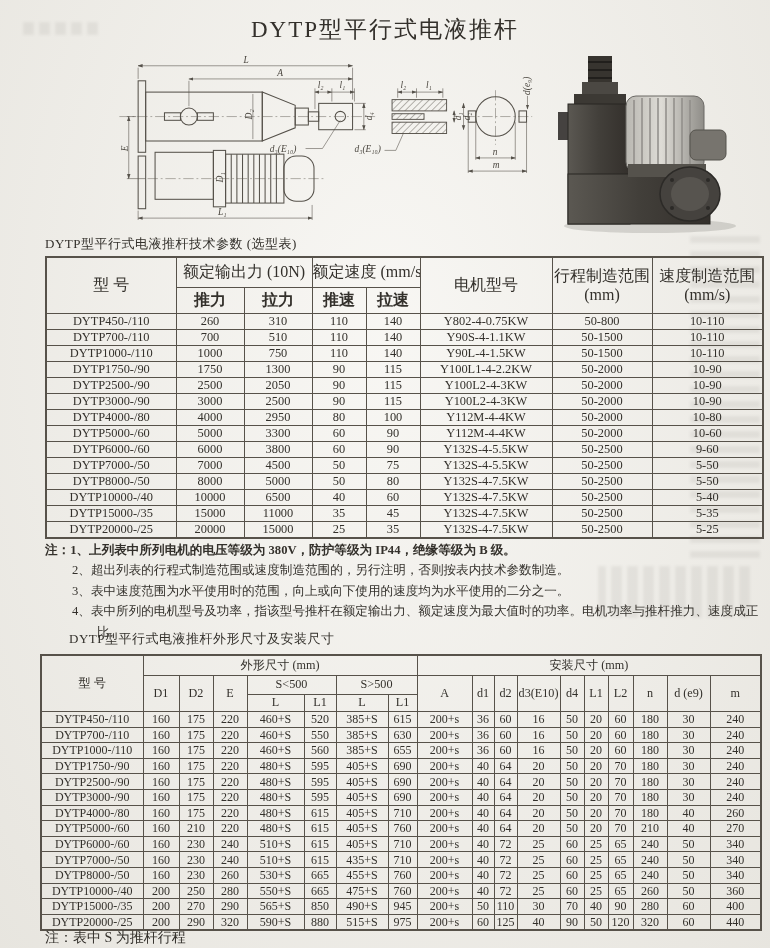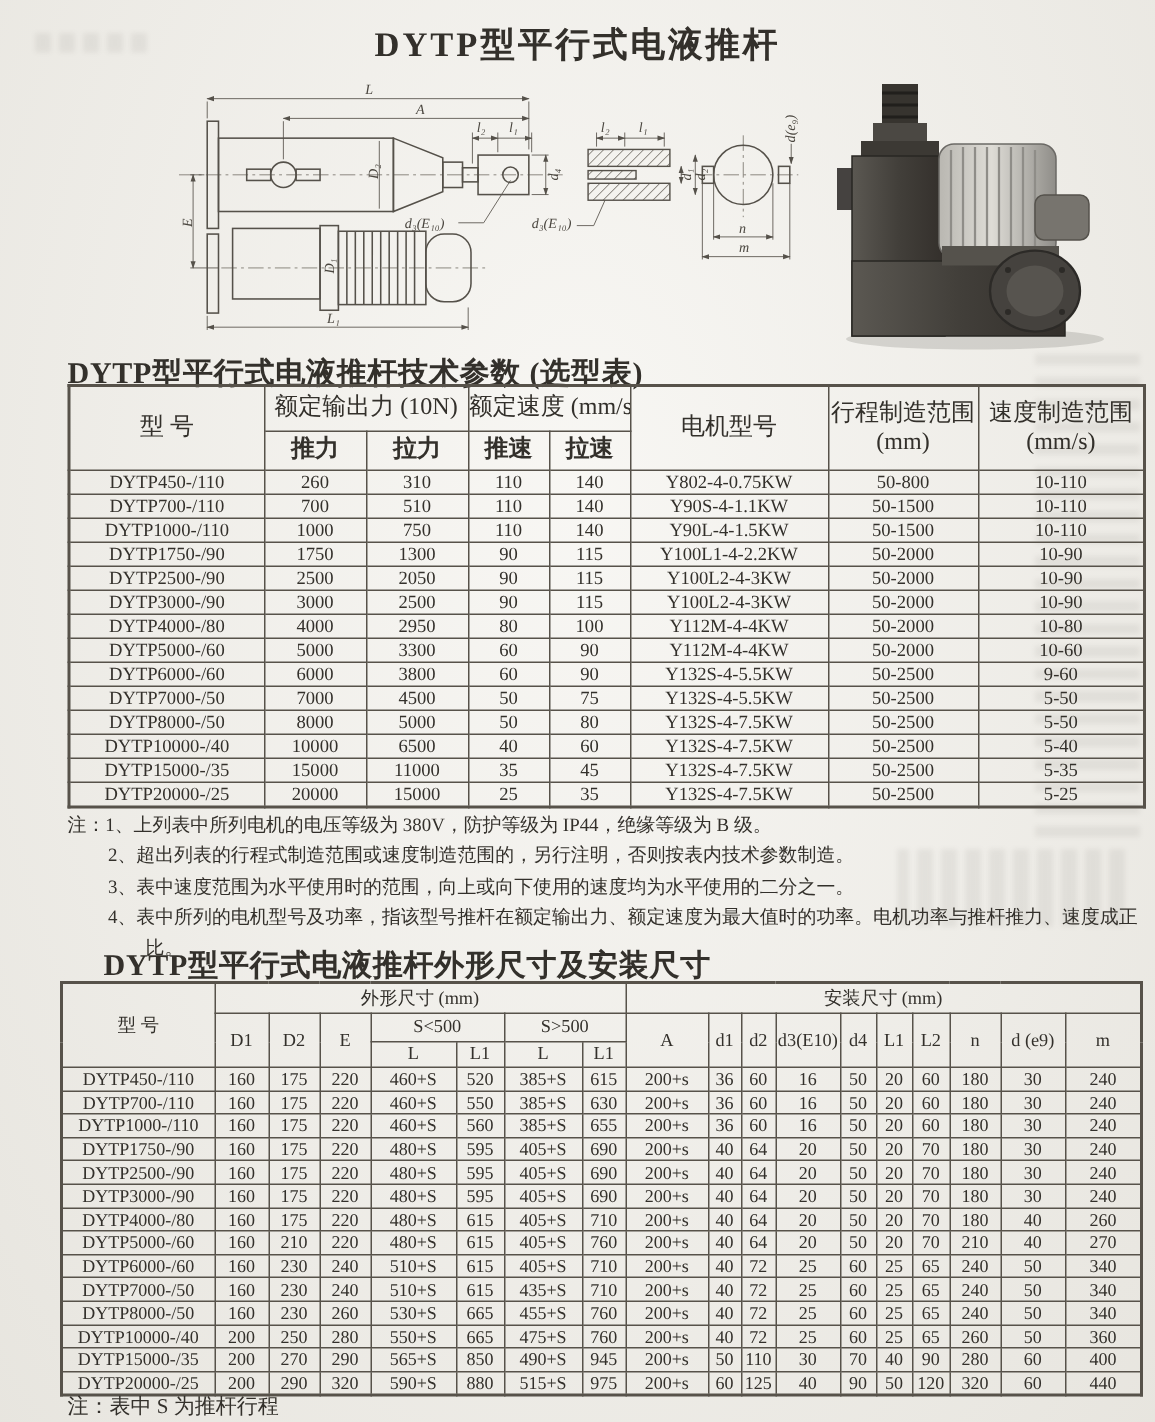--- a/index.html
+++ b/index.html
@@ -6,26 +6,26 @@
   .page{position:relative;width:770px;height:948px;background:#f2f0ea;overflow:hidden;
         font-family:"Liberation Serif","DejaVu Serif",serif;color:#33302b;}
   .page::before{content:"";position:absolute;inset:0;pointer-events:none;
         background:radial-gradient(ellipse at 50% 35%,rgba(255,255,255,.45),rgba(60,55,45,.06));}
   
   .ghost{position:absolute;pointer-events:none;filter:blur(1.6px);opacity:.09;transform:scaleX(-1);
         background:repeating-linear-gradient(0deg,#6a6660 0 7px,transparent 7px 15px);}
   .ghost.words{background:repeating-linear-gradient(90deg,#6a6660 0 11px,transparent 11px 16px);}
 
   .title{position:absolute;top:14px;left:0;width:100%;text-align:center;font-size:23px;
-        font-weight:bold;letter-spacing:2px;}
+        font-weight:normal;letter-spacing:2px;}
 
   .drawing{position:absolute;left:93px;top:56px;}
   .photo{position:absolute;left:538px;top:52px;}
 
-  .caption{position:absolute;font-size:20px;font-weight:bold;letter-spacing:.5px;}
+  .caption{position:absolute;font-size:13px;font-weight:normal;letter-spacing:.5px;}
   .cap1{left:45px;top:235px;}
   .cap2{left:41px;top:630px;margin-left:28px;}
 
   table{border-collapse:collapse;table-layout:fixed;position:absolute;background:transparent;}
   th,td{border:1px solid #57524a;text-align:center;font-weight:normal;padding:0;
         overflow:hidden;white-space:nowrap;}
   .t1{left:45px;top:256px;width:717px;border:2px solid #57524a;}
   .t1 thead th{font-size:16px;line-height:1.15;}
   .t1 thead tr.r1 th{height:29px;}
   .t1 thead tr.r2 th{height:25px;font-weight:bold;}
@@ -33,21 +33,21 @@
   .t2{left:40px;top:654px;width:720px;border:2px solid #57524a;}
   .t2 thead th{font-size:12.2px;line-height:1.1;}
   .t2 thead tr.r1 th{height:19px;}
   .t2 thead tr.r2 th{height:18px;}
   .t2 thead tr.r3 th{height:16px;}
   .t2 tbody td{height:14.6px;font-size:12px;line-height:14px;}
   .twoline span{display:block;}
 
   .notes{position:absolute;left:45px;top:540px;width:714px;font-size:12.6px;line-height:1.62;}
   .note-line{margin-left:27px;padding-left:25px;text-indent:-25px;}
-  .note-line.first{margin-left:0;padding-left:52px;text-indent:-52px;}
+  .note-line.first{margin-left:0;padding-left:52px;text-indent:-52px;font-weight:bold;}
   .footnote{position:absolute;left:45px;top:929px;font-size:14px;}
 
   .dimtxt{font-size:10px;font-style:italic;fill:#4a463f;font-family:"Liberation Serif","DejaVu Serif",serif;}
 </style>
 </head>
 <body>
 
 <div class="page">
 
   <div class="ghost words" style="left:20px;top:22px;width:78px;height:13px;"></div>

